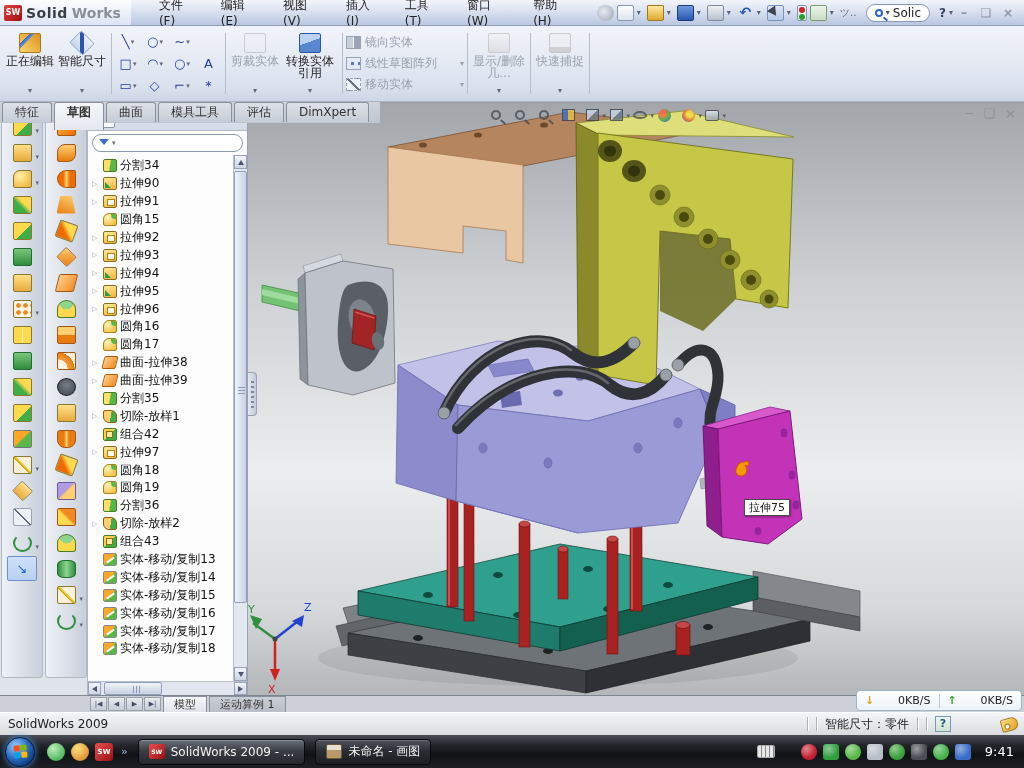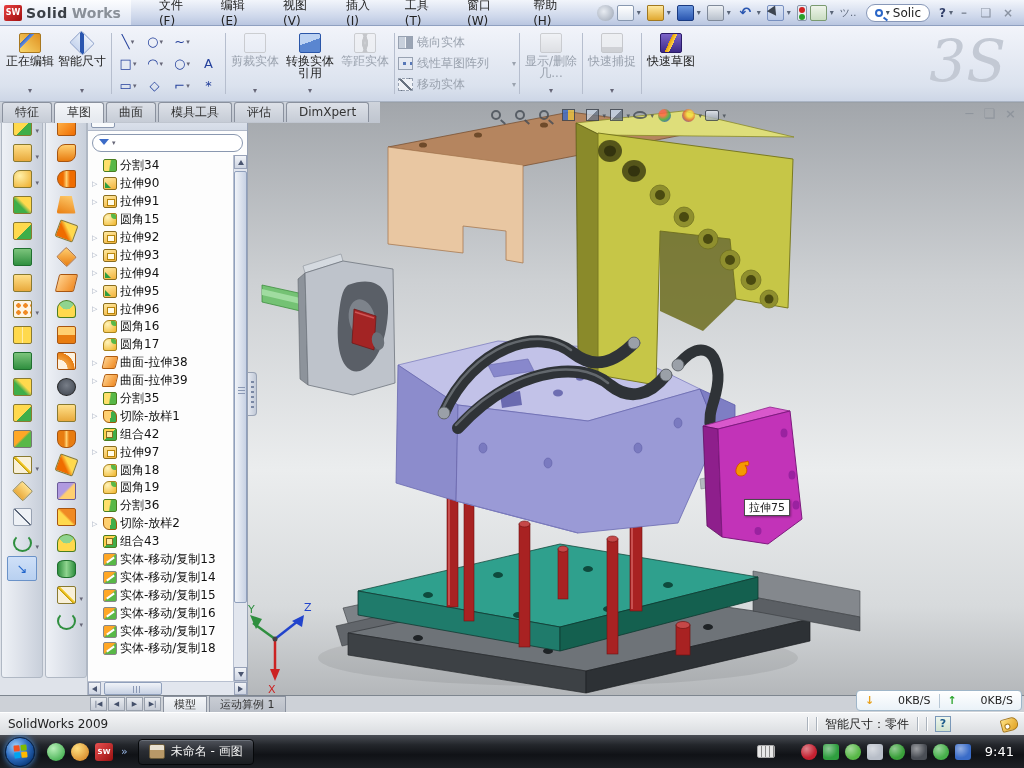--- a/index.html
+++ b/index.html
@@ -55,21 +55,21 @@
 .bi-snap{background:linear-gradient(#e8ecf4 70%,#9ab0d8 70%),radial-gradient(circle,#2a56b0 1.2px,transparent 2px) 1px 1px/6px 6px #e8ecf4;border:1px solid #8898b8}
 .bi-rapid{background:linear-gradient(115deg,transparent 42%,#e8a000 42%,#ffd24d 58%,transparent 58%),linear-gradient(#7c64c8,#3c2a88);border:1px solid #2a1a68;border-radius:2px 2px 8px 8px}
 #entity-grid{display:grid;grid-template-columns:repeat(4,26px);grid-template-rows:repeat(3,21px);gap:1px;align-self:center;z-index:1}
 .se{display:flex;align-items:center;justify-content:center;gap:1px;color:#24409c;font-size:13px}
 .se .g{line-height:14px}
 .se .sdd{font-size:7px;color:#667}
 
 #tabstrip{position:absolute;left:0;top:102px;width:380px;height:21px;z-index:45}
 #tabstrip .bg{position:absolute;inset:0;background:linear-gradient(#cfd4dc,#bfc5cf)}
 .ctab{position:relative;display:inline-block;height:20px;line-height:19px;padding:0 12px;margin-left:2px;background:linear-gradient(#dde1e8,#c6ccd6);border:1px solid #8a919e;border-bottom:none;border-radius:3px 3px 0 0;color:#333;vertical-align:top}
-.ctab.active{background:linear-gradient(#f4f6f9,#e4e8ee);height:21px;font-weight:normal}
+.ctab.active{background:linear-gradient(#f4f6f9,#e4e8ee);height:28px;font-weight:bold}
 
 #lefttools{position:absolute;left:0;top:103px;width:88px;height:592px;background:#dfe3ea;z-index:30;border-right:1px solid #b0b8c4}
 .tcol{position:absolute;top:0;width:42px;height:575px;background:linear-gradient(90deg,#eef1f6,#d8dde6 60%,#c8cfda);border:1px solid #b0b8c4;border-radius:3px}
 .tcol .grip{height:6px;margin:2px 8px;background:radial-gradient(circle,#9aa4b4 1px,transparent 1.4px);background-size:4px 3px}
 .ltb{width:30px;height:25px;margin:1px auto;display:flex;align-items:center;justify-content:center;position:relative}
 .ltb .sq{width:19px;height:18px;border-radius:2px;border:1px solid #8a7a30}
 .ltb.dd::after{content:"▾";position:absolute;right:-2px;bottom:4px;font-size:7px;color:#667}
 .ltb.pressed{background:linear-gradient(#cfe0f8,#b8d0f0);border:1px solid #6a92c8;border-radius:2px}
 .ltb[data-c="yg"] .sq{background:linear-gradient(135deg,#ffd94d 55%,#3fae49 55%)}
 .ltb[data-c="y"] .sq{background:linear-gradient(#ffe08a,#e8a93c)}
@@ -260,21 +260,20 @@
     <span class="tbi-dd">▾</span>
   </div>
   <div id="win-ctrl" style="margin-left:auto">
     <span>–</span>
     <span>❏</span>
     <span>×</span>
   </div>
 </div>
 
 <div id="ribbon">
-  <div id="ds-mark">3S</div>
   <div class="rbtn">
       <span class="bicon bi-sketch"></span>
       <span>正在编辑</span>
       <span class="dd">▾</span>
     </div>
   <div class="rbtn">
       <span class="bicon bi-dim"></span>
       <span>智能尺寸</span>
       <span class="dd">▾</span>
     </div>
@@ -333,24 +332,20 @@
   <div class="rsep"></div>
   <div class="rbtn disabled">
       <span class="bicon bi-trim"></span>
       <span>剪裁实体</span>
       <span class="dd">▾</span>
     </div>
   <div class="rbtn" style="width:58px">
       <span class="bicon bi-convert"></span>
       <span>转换实体引用</span>
       <span class="dd">▾</span>
-    </div>
-  <div class="rbtn disabled">
-      <span class="bicon bi-offset"></span>
-      <span>等距实体</span>
     </div>
   <div class="rsep"></div>
   <div style="display:flex;flex-direction:column;justify-content:center;gap:4px;width:118px;z-index:1">
     <div style="display:flex;align-items:center;gap:4px;color:#9aa2ae">
         <span class="bicon bi-mirror" style="width:15px;height:13px"></span>
         <span>镜向实体</span>
       </div>
     <div style="display:flex;align-items:center;gap:4px;color:#9aa2ae">
         <span class="bicon bi-pattern" style="width:15px;height:13px"></span>
         <span>线性草图阵列</span>
@@ -368,24 +363,20 @@
       <span>显示/删除几...</span>
       <span class="dd">▾</span>
     </div>
   <div class="rsep"></div>
   <div class="rbtn disabled">
       <span class="bicon bi-snap"></span>
       <span>快速捕捉</span>
       <span class="dd">▾</span>
     </div>
   <div class="rsep"></div>
-  <div class="rbtn">
-      <span class="bicon bi-rapid"></span>
-      <span>快速草图</span>
-    </div>
 </div>
 
 <div id="viewport">
   <svg width="776" height="592" viewBox="0 0 776 592">
 
     <ellipse cx="310" cy="555" rx="240" ry="28" fill="#000" opacity="0.07"></ellipse>
 
     <g>
       <polygon points="95,505 160,491 166,509 101,523" fill="#7d8287" stroke="#3a3e42" stroke-width="0.6"></polygon>
       <polygon points="88,523 150,509 156,529 94,543" fill="#62666b" stroke="#3a3e42" stroke-width="0.6"></polygon>
@@ -915,20 +906,24 @@
         <i style="background:#00a4ef"></i>
         <i style="background:#ffb900"></i>
     </span>
   </div>
   <div id="ql">
     <span class="qli" data-icon="messenger"></span>
     <span class="qli" data-icon="media"></span>
     <span class="qli" data-icon="solidworks">SW</span>
     <span class="chev">»</span>
   </div>
+  <div class="taskbtn active">
+    <span class="ticn sw">SW</span>
+    <span>SolidWorks 2009 - ...</span>
+  </div>
   <div class="taskbtn">
     <span class="ticn paint"></span>
     <span>未命名 - 画图</span>
   </div>
   <div id="tray">
     <span id="kbd"></span>
     <span style="width:14px"></span>
     <span class="tricn tray-slot" style="background: radial-gradient(circle at 35% 30%, rgba(255, 255, 255, 0.45), rgba(255, 255, 255, 0) 60%), rgb(196, 32, 48); border-radius: 50%;"></span>
     <span class="tricn tray-slot" style="background: radial-gradient(circle at 35% 30%, rgba(255, 255, 255, 0.45), rgba(255, 255, 255, 0) 60%), rgb(47, 158, 63); border-radius: 3px;"></span>
     <span class="tricn tray-slot" style="background: radial-gradient(circle at 35% 30%, rgba(255, 255, 255, 0.45), rgba(255, 255, 255, 0) 60%), rgb(88, 184, 71); border-radius: 50%;"></span>

